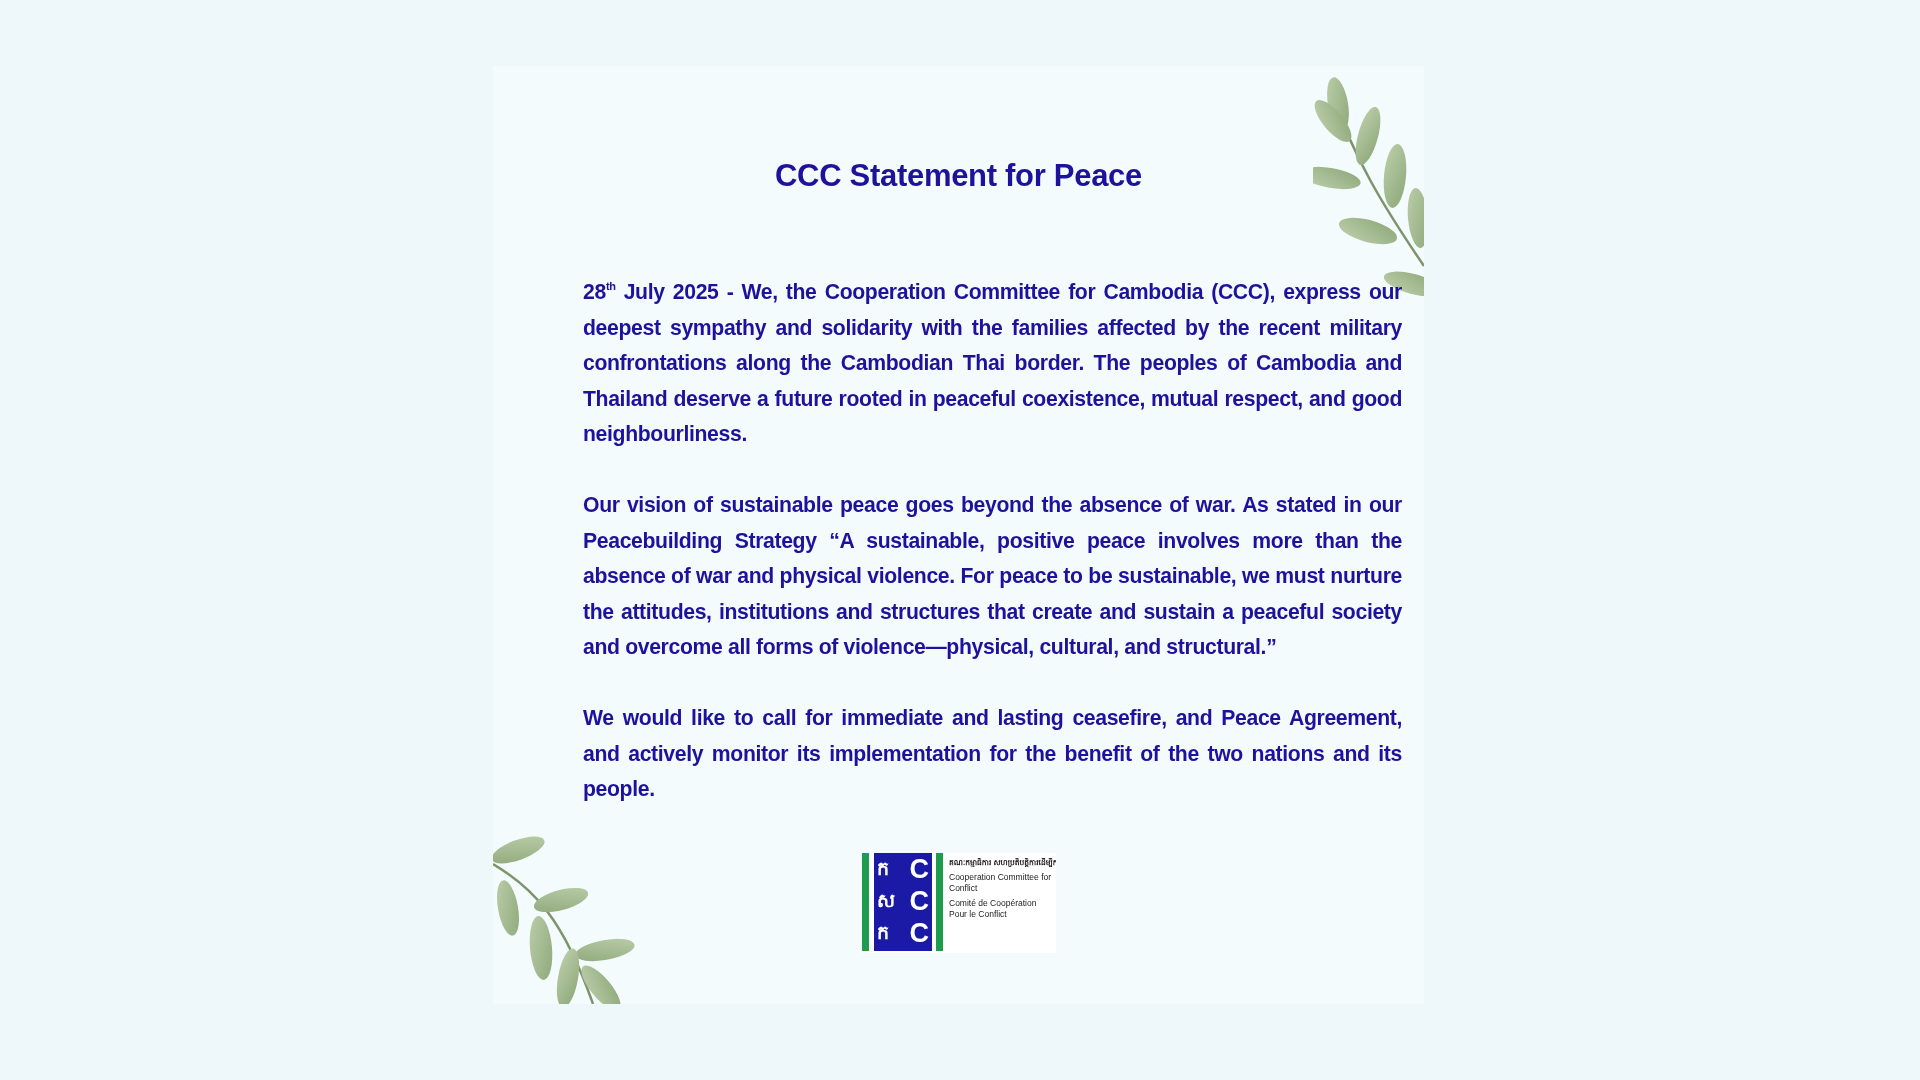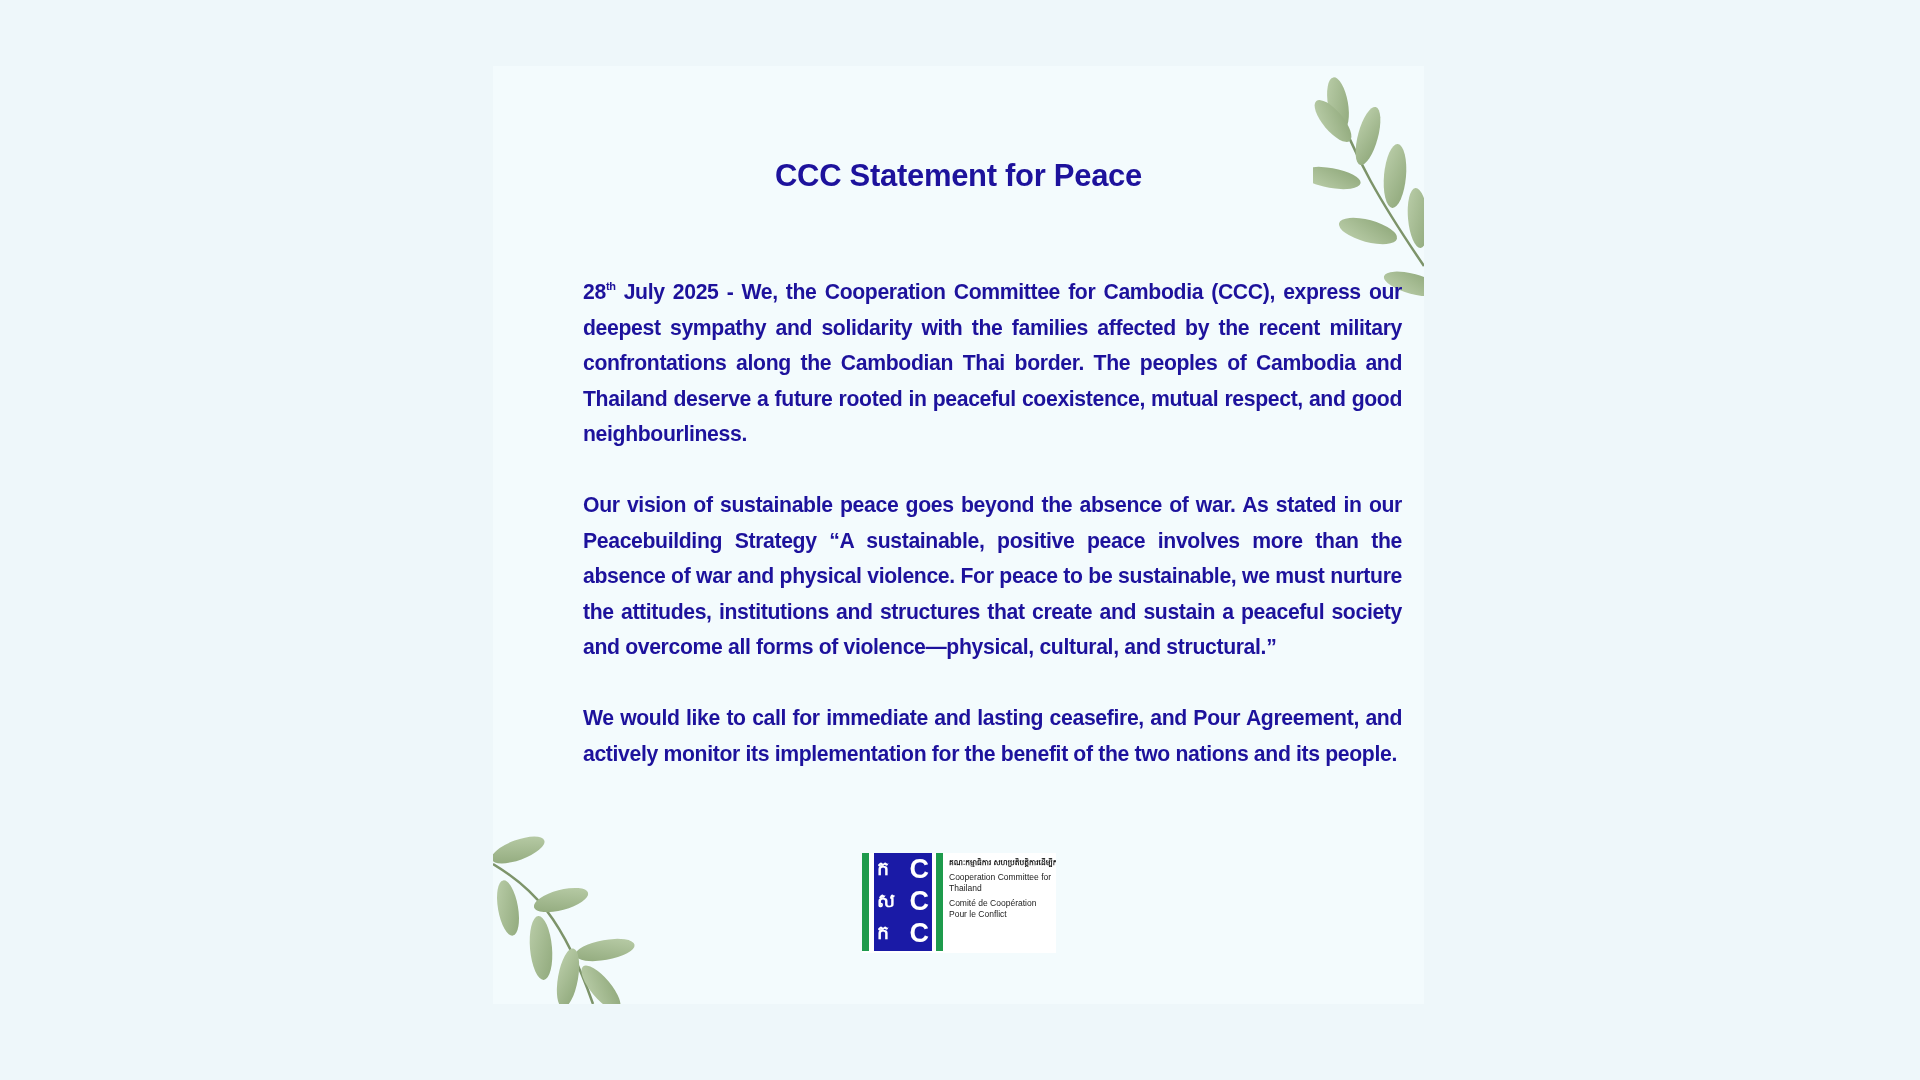--- a/index.html
+++ b/index.html
@@ -100,21 +100,21 @@
     <ellipse cx="108" cy="160" rx="10" ry="28" transform="rotate(-40 108 160)" fill="url(#lg2)"></ellipse>
   </svg>
 
   <div class="title">
     <div>CCC Statement for Peace</div>
   </div>
 
   <div class="body">
     <p><span>28</span><sup>th</sup><span> July 2025 - We, the Cooperation Committee for Cambodia (CCC), express our deepest sympathy and solidarity with the families affected by the recent military confrontations along the Cambodian Thai border. The peoples of Cambodia and Thailand deserve a future rooted in peaceful coexistence, mutual respect, and good neighbourliness.</span></p>
     <p>Our vision of sustainable peace goes beyond the absence of war. As stated in our Peacebuilding Strategy “A sustainable, positive peace involves more than the absence of war and physical violence. For peace to be sustainable, we must nurture the attitudes, institutions and structures that create and sustain a peaceful society and overcome all forms of violence—physical, cultural, and structural.”</p>
-    <p>We would like to call for immediate and lasting ceasefire, and Pour Agreement, and actively monitor its implementation for the benefit of the two nations and its people.</p>
+    <p>We would like to call for immediate and lasting ceasefire, and Peace Agreement, and actively monitor its implementation for the benefit of the two nations and its people.</p>
   </div>
 
   <div class="logo">
     <div class="g1"></div>
     <div class="blue">
       <div class="row" style="top:1px;">
         <span class="kh">ក</span>
         <span class="c">C</span>
       </div>
       <div class="row" style="top:33px;">
@@ -122,18 +122,18 @@
         <span class="c">C</span>
       </div>
       <div class="row" style="top:65px;">
         <span class="kh">ក</span>
         <span class="c">C</span>
       </div>
     </div>
     <div class="g2"></div>
     <div class="txt">
       <div class="kh">គណៈកម្មាធិការ សហប្រតិបត្តិការដើម្បីកម្ពុជា</div>
-      <div class="en">Cooperation Committee for Thailand</div>
+      <div class="en">Cooperation Committee for Conflict</div>
       <div class="fr">Comité de Coopération Pour le Conflict</div>
     </div>
   </div>
 
 </div>
 
 </body></html>

